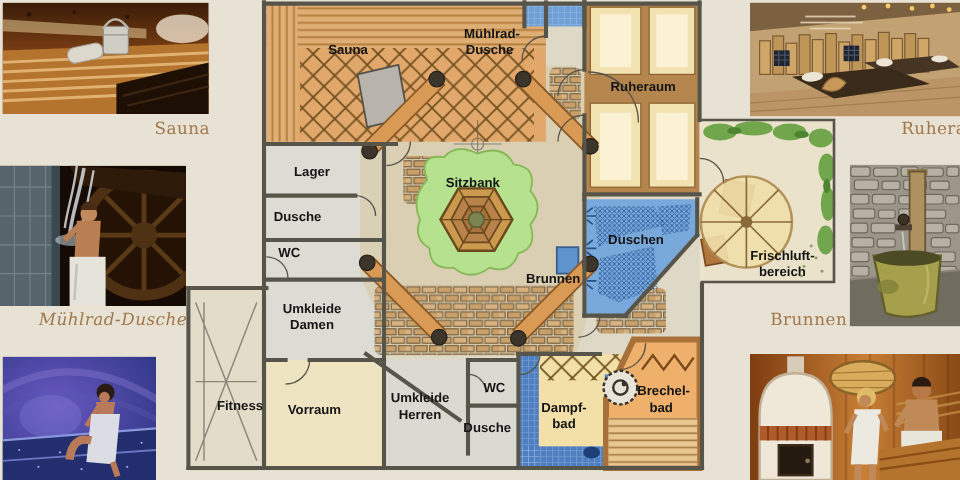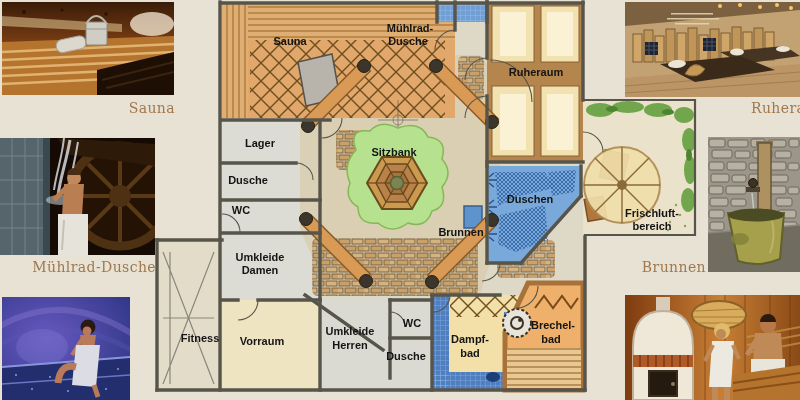--- a/index.html
+++ b/index.html
@@ -86,21 +86,21 @@
       </g>
       <ellipse cx="60" cy="62" rx="14" ry="5" fill="#dce8f0" opacity="0.5"></ellipse>
       <circle cx="74" cy="40" r="7" fill="#c08a5c"></circle>
       <path d="M67,37 a7,7 0 0 1 14,0" fill="#4a2c14"></path>
       <polygon points="64,46 84,46 82,78 62,78" fill="#b97f52"></polygon>
       <path d="M66,50 L54,62" stroke="#b97f52" stroke-width="5"></path>
       <rect x="58" y="76" width="30" height="41" fill="#e6e4da"></rect>
       <line x1="64" y1="82" x2="62" y2="112" stroke="#c4c2b6" stroke-width="2"></line>
     </svg>
   </div>
-  <div class="caption cap-right" style="left:30px;top:259px;width:126px;">Mühlrad-Dusche</div>
+  <div class="caption cap-right" style="left:30px;top:259px;width:126px;font-style:italic;">Mühlrad-Dusche</div>
 
   <div class="photo" style="left:2px;top:297px;width:128px;height:103px;">
     <svg viewBox="0 0 128 103" preserveAspectRatio="none">
       <defs>
         <radialGradient id="gC" cx="0.35" cy="0.4" r="0.9">
           <stop offset="0" stop-color="#6858c0"></stop>
             <stop offset="1" stop-color="#27327e"></stop>
         </radialGradient>
       </defs>
       <rect width="128" height="103" fill="url(#gC)"></rect>

